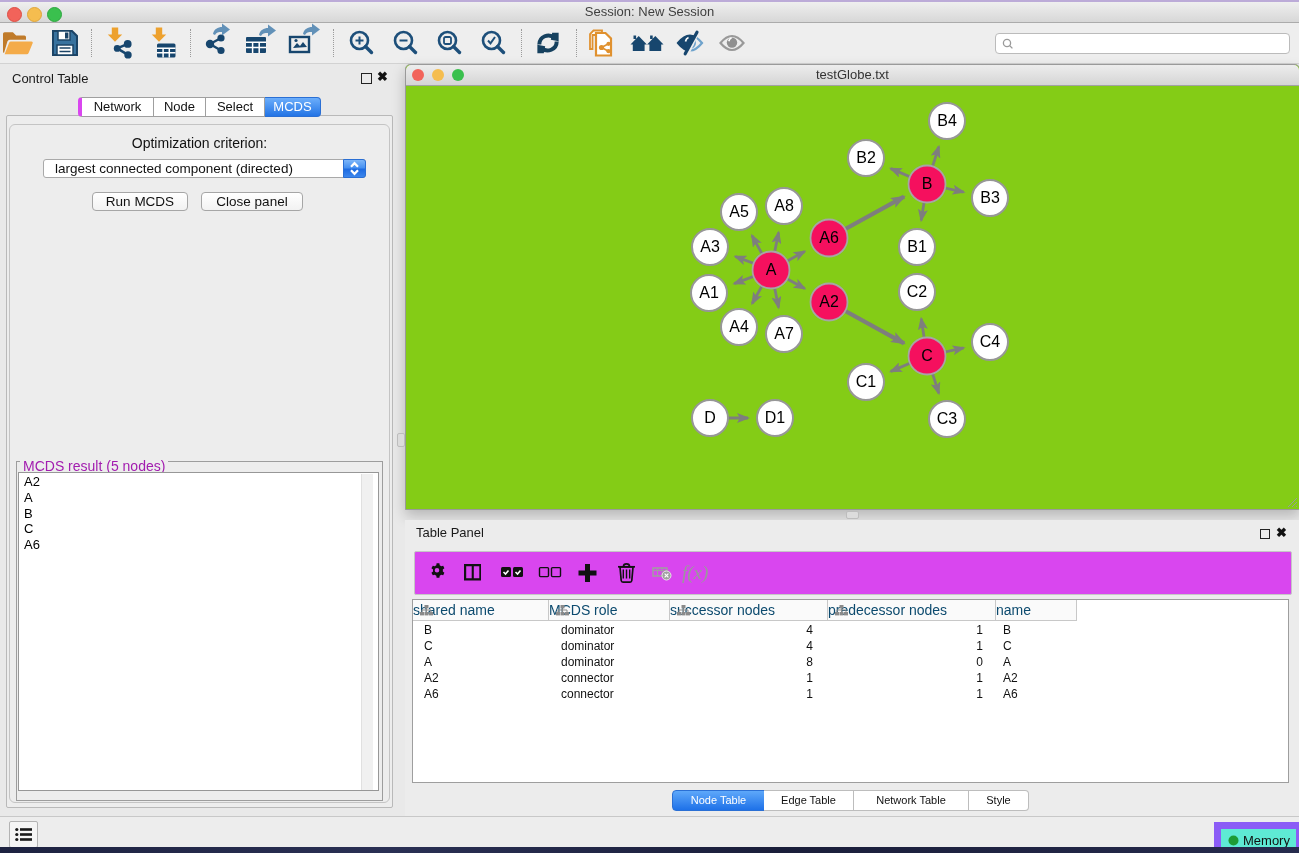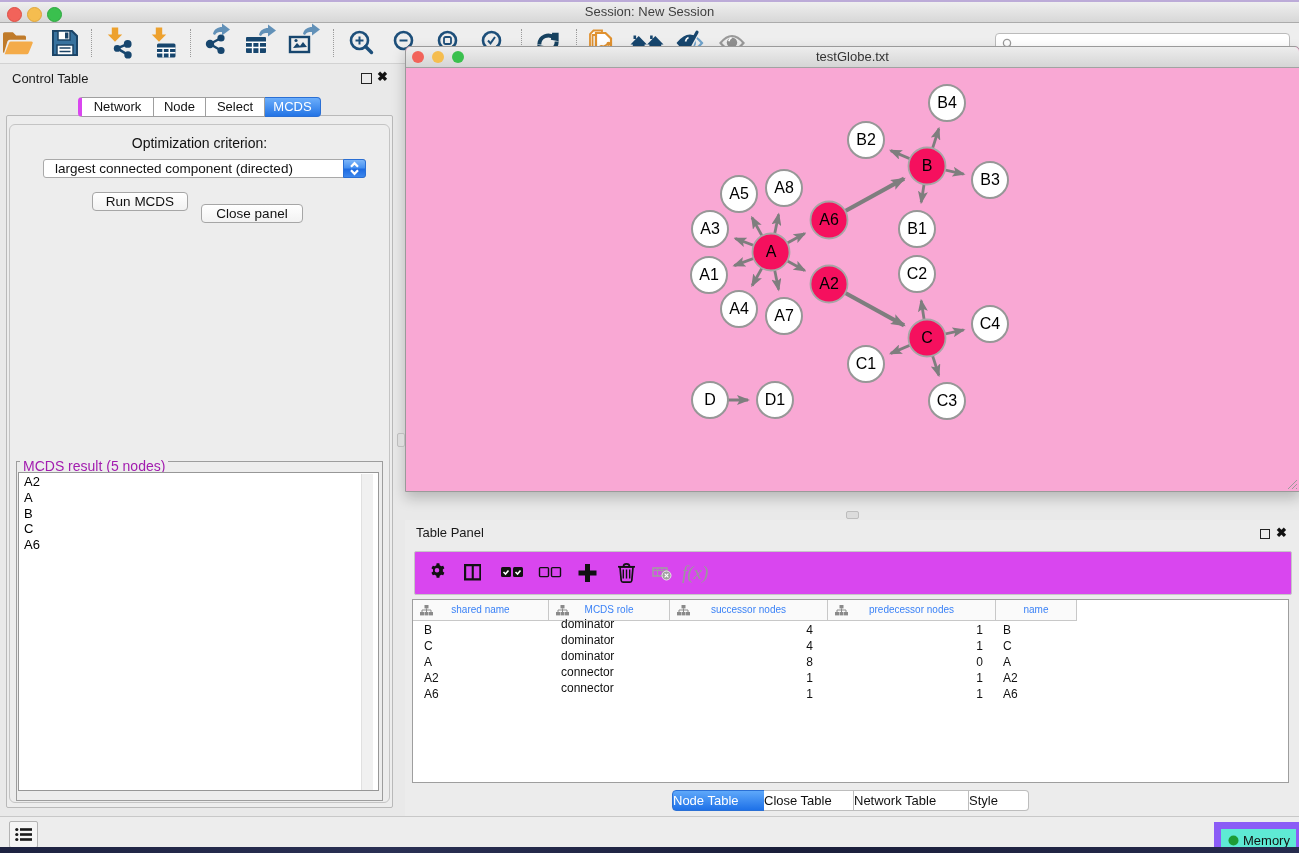--- a/index.html
+++ b/index.html
@@ -31,36 +31,36 @@
 #ddbtn{position:absolute;right:-1px;top:-1px;width:21px;height:17px;border-radius:0 3px 3px 0;
  background:linear-gradient(#7db6f9 0%,#4791f1 45%,#1e6ce2 55%,#3c86ec 100%);border:1px solid #2a6fd4}
 .btn{position:absolute;height:17px;line-height:17px;background:linear-gradient(#ffffff,#f2f2f2);
  border:1px solid #a6a6a6;border-radius:4px;font-size:13.5px;text-align:center;color:#111}
 #grp{left:16px;top:397px;width:365px;height:338px;border:1px solid #9d9d9d}
 #grplab{left:20px;top:394px;font-size:14px;background:#ededed;padding:0 3px;color:#a21caf}
 #mlist{left:18px;top:408px;width:361px;height:319px;background:#fff;border:1px solid #979797;
  font-size:13px;line-height:15.8px;padding:1px 0 0 5px;box-sizing:border-box}
 #mscroll{position:absolute;right:5px;top:1px;width:11px;height:316px;background:#f0f0f0;border-left:1px solid #e0e0e0}
 
-#gwin{left:405px;top:46px;width:893px;height:444px;border-radius:5px 5px 0 0;
- box-shadow:0 6px 14px rgba(0,0,0,0.22);border:1px solid #9a9a9a;background:#f9a8d4}
+#gwin{left:405px;top:64px;width:893px;height:444px;border-radius:5px 5px 0 0;
+ box-shadow:0 6px 14px rgba(0,0,0,0.22);border:1px solid #9a9a9a;background:#84cc16}
 #gtbar{position:absolute;left:0;top:0;width:100%;height:20px;border-radius:5px 5px 0 0;
  background:linear-gradient(#ededed,#d5d5d5);border-bottom:1px solid #a2a2a2}
 .gtl{position:absolute;top:4px;width:12px;height:12px;border-radius:50%}
 #gtitle{position:absolute;left:0;top:0;width:100%;text-align:center;font-size:13px;color:#333;line-height:20px}
 
 #tp{left:405px;top:520px;width:894px;height:296px;background:#ececec}
 #tptitle{left:11px;top:5px;font-size:13px;color:#1a1a1a}
 #tptool{left:9px;top:31px;width:876px;height:42px;background:#d946ef;border:1px solid #c6c6c6;border-radius:2px}
 #ttable{left:7px;top:79px;width:875px;height:182px;background:#fff;border:1px solid #9e9e9e}
 .hdr{position:absolute;top:0;height:20px;background:#fafafa;border-right:1px solid #c8c8c8;border-bottom:1px solid #c8c8c8;
- font-size:10px;color:#3b82f6;text-align:center;line-height:20px}
+ font-size:14px;color:#0c4a6e;line-height:20px}
 .trow{position:absolute;font-size:12px;color:#111;height:16px;line-height:16px}
 .num{text-align:right}
-.btab{position:absolute;top:270px;height:19px;line-height:19px;font-size:13px;text-align:left;
+.btab{position:absolute;top:270px;height:19px;line-height:19px;font-size:11px;text-align:center;
  background:#fff;border:1px solid #bdbdbd;border-left:none;color:#111}
 
 #status{left:0;top:816px;width:1299px;height:31px;background:#ededed;border-top:1px solid #c8c8c8}
 #navy{left:0;top:847px;width:1299px;height:6px;background:linear-gradient(90deg,#1d2240,#2a3054 30%,#1a1e3a 60%,#262b4d)}
 #lbox{position:absolute;left:9px;top:4px;width:27px;height:25px;background:#f5f5f5;border:1px solid #b3b3b3;border-radius:2px}
 #membox{position:absolute;left:1214px;top:5px;width:75px;height:23px;background:#5eead4;border:7px solid #8b5cf6}
 svg{display:block}
 </style></head>
 <body>
 <div class="abs" id="purple"></div>
@@ -226,21 +226,21 @@
  </div>
  <div class="abs" id="dropdown">largest connected component (directed)
    <div id="ddbtn">
         <svg width="21" height="17" viewBox="0 0 21 17">
           <path d="M7 6.8L10.5 3.2L14 6.8M7 10.2l3.5 3.6L14 10.2" fill="none" stroke="#fff" stroke-width="2.2"></path>
         </svg>
       </div>
  </div>
  <div class="abs" id="optlabel">Optimization criterion:</div>
  <div class="btn" style="left:92px;top:128px;width:94px">Run MCDS</div>
- <div class="btn" style="left:201px;top:140px;width:100px">Close panel</div>
+ <div class="btn" style="left:201px;top:128px;width:100px">Close panel</div>
  <div class="abs" id="grp"></div>
  <div class="abs" id="grplab">MCDS result (5 nodes)</div>
  <div class="abs" id="mlist">A2<br>A<br>B<br>C<br>A6
    <div id="mscroll"></div>
  </div>
 </div>
 
 <div class="abs" id="gwin">
  <div id="gtbar">
   <div class="gtl" style="left:6px;background:#f2635a"></div>
@@ -389,27 +389,27 @@
         </svg>successor nodes</div>
   <div class="hdr" style="left:415px;width:167px"><svg class="hico" width="13" height="11" viewBox="0 0 13 11" style="position:absolute;left:7px;top:5px">
           <rect x="4.5" y="0" width="4" height="3.4" fill="#8a8a8a"></rect>
           <rect x="0" y="7" width="4" height="3.4" fill="#8a8a8a"></rect>
           <rect x="4.5" y="7" width="4" height="3.4" fill="#8a8a8a"></rect>
           <rect x="9" y="7" width="4" height="3.4" fill="#8a8a8a"></rect>
           <path d="M2 7V5H11V7M6.5 3.4V7" stroke="#8a8a8a" fill="none"></path>
         </svg>predecessor nodes</div>
   <div class="hdr" style="left:583px;width:80px">name</div>
   <div class="trow" style="left:11px;top:22px">B<br>C<br>A<br>A2<br>A6</div>
-  <div class="trow" style="left:148px;top:16px">dominator<br>dominator<br>dominator<br>connector<br>connector</div>
+  <div class="trow" style="left:148px;top:22px">dominator<br>dominator<br>dominator<br>connector<br>connector</div>
   <div class="trow num" style="left:300px;top:22px;width:100px">4<br>4<br>8<br>1<br>1</div>
   <div class="trow num" style="left:470px;top:22px;width:100px">1<br>1<br>0<br>1<br>1</div>
   <div class="trow" style="left:590px;top:22px">B<br>C<br>A<br>A2<br>A6</div>
  </div>
  <div class="btab" style="left:267px;width:91px;border-left:1px solid #2a6fd4;border-radius:4px 0 0 4px;background:linear-gradient(#5ea8fa,#1e71e8);color:#fff;border-color:#2a6fd4">Node Table</div>
- <div class="btab" style="left:359px;width:89px">Close Table</div>
+ <div class="btab" style="left:359px;width:89px">Edge Table</div>
  <div class="btab" style="left:449px;width:114px">Network Table</div>
  <div class="btab" style="left:564px;width:59px;border-radius:0 4px 4px 0">Style</div>
 </div>
 
 <div class="abs" id="status">
  <div id="lbox">
   <svg width="17" height="15" viewBox="0 0 17 15" style="position:absolute;left:5px;top:5px">
    <circle cx="1.8" cy="2.5" r="1.6" fill="#1a1a1a"></circle>
         <rect x="5" y="1.2" width="12" height="2.6" fill="#1a1a1a"></rect>
    <circle cx="1.8" cy="7.5" r="1.6" fill="#1a1a1a"></circle>

